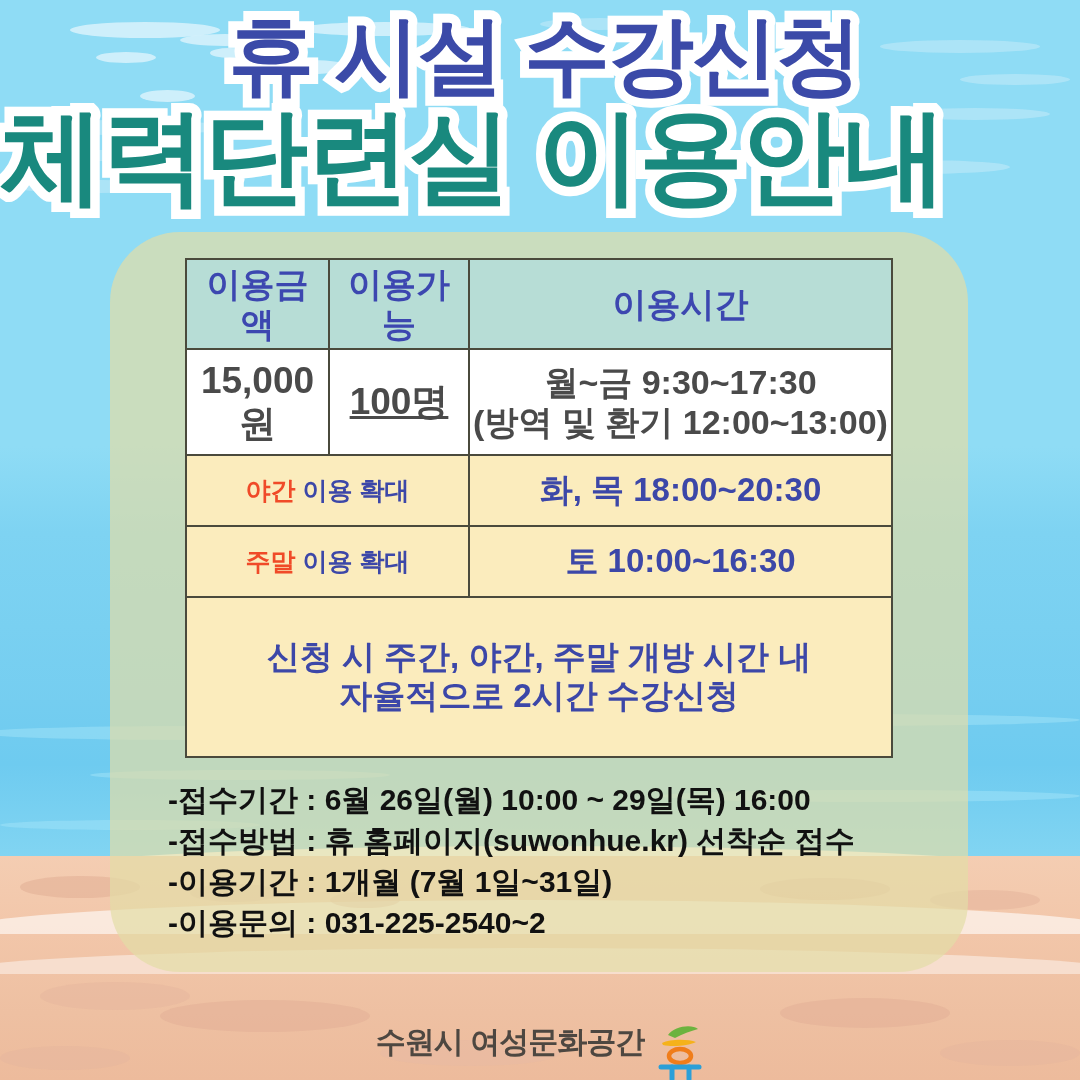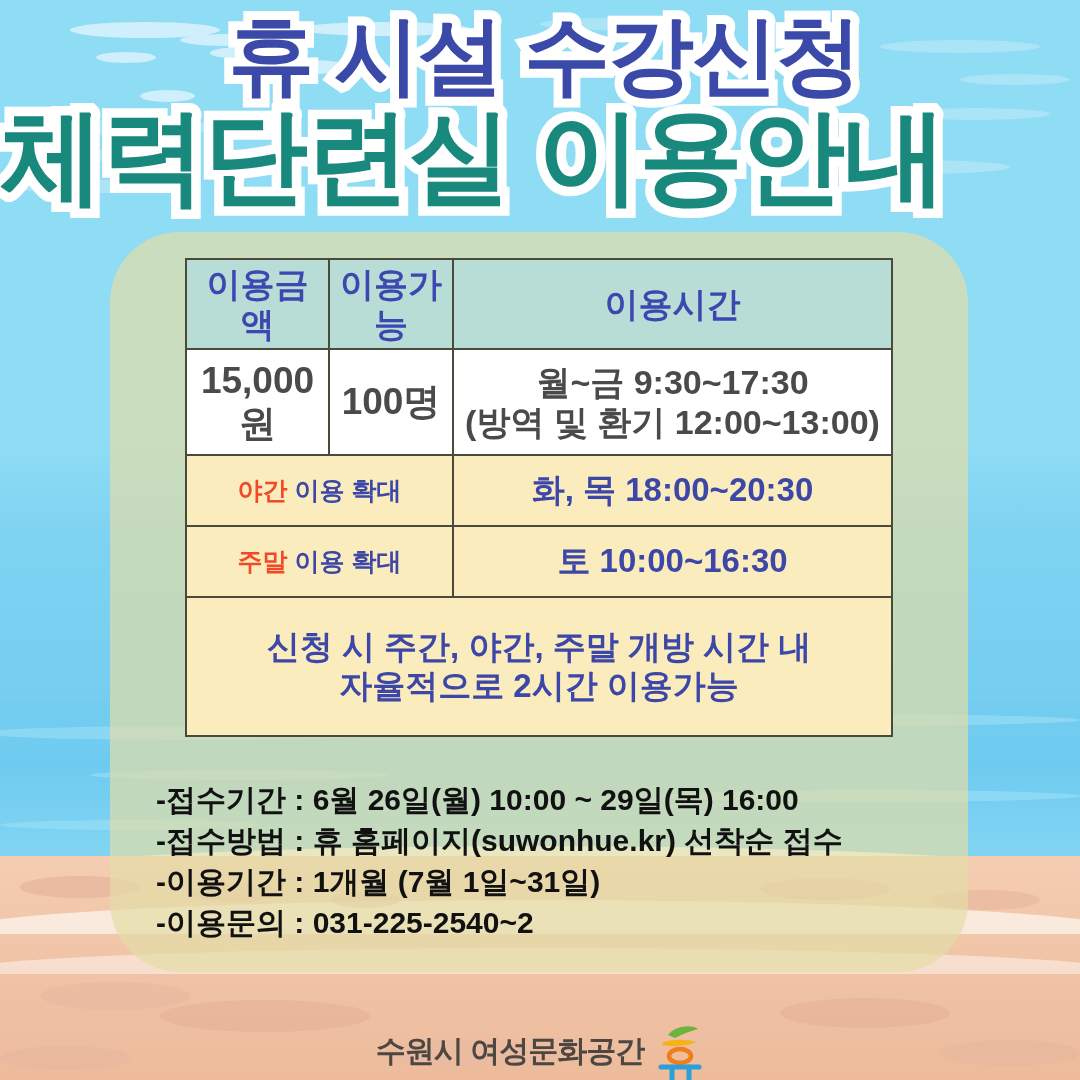--- a/index.html
+++ b/index.html
@@ -69,39 +69,39 @@
     border:2px solid #4a4a3c;
   }
   #info-table td {
     border:2px solid #4a4a3c; text-align:center; vertical-align:middle;
     font-weight:bold; line-height:1.18;
   }
   .th-cell { background:#b7ddd6; color:#3c47b0; font-size:34px; height:78px; padding:4px 6px; }
   .wc { background:#ffffff; color:#4a4a4a; }
   .yc { background:#fbecbd; color:#3c47a8; }
   .c-price { font-size:37px; width:143px; height:106px; }
-  .c-cap   { font-size:37px; width:124px; }
+  .c-cap   { font-size:37px; width:140px;text-decoration:underline; }
   .c-time  { font-size:34px;margin-top:16px; }
   .row-lbl { font-size:25px; height:71px; }
   .row-val { font-size:33px; }
-  .note-cell { font-size:33px; height:139px; color:#3c47a8; }
+  .note-cell { font-size:33px; height:160px; color:#3c47a8; }
   .accent-red { color:#f04a28; }
 
   
   #info-list {
-    position:absolute; left:156px; top:779px; z-index:6;
+    position:absolute; left:168px; top:779px; z-index:6;
     font-size:30px; font-weight:bold; color:#111111; line-height:1.37;
     white-space:nowrap;
   }
   .hl-blue { color:#3d7fe0; }
 
   
   #footer {
     position:absolute; left:0; top:1022px; width:1080px; z-index:6;
-    display:flex; align-items:center; justify-content:center; gap:14px;
+    display:flex; justify-content:center; gap:14px;
   }
   #footer-text { font-size:30px; font-weight:bold; color:#4d4741; letter-spacing:-1px; }
   #footer-logo { width:46px; height:58px; display:block; }
 </style>
 </head>
 <body>
 
 <div id="bg">
   <div class="sky"></div>
 
@@ -179,21 +179,21 @@
     </tr>
     <tr>
       <td class="yc row-lbl" colspan="2">
         <span class="accent-red">주말</span><span> 이용 확대</span>
       </td>
       <td class="yc row-val">토 10:00~16:30</td>
     </tr>
     <tr>
       <td class="yc note-cell" colspan="3">
         <div>신청 시 주간, 야간, 주말 개방 시간 내</div>
-        <div>자율적으로 2시간 이용가능</div>
+        <div>자율적으로 2시간 수강신청</div>
       </td>
     </tr>
   </tbody>
 </table>
 
 <div id="info-list">
   <div>-접수기간 : 6월 26일(월) 10:00 ~ 29일(목) 16:00</div>
   <div>-접수방법 : 휴 홈페이지(suwonhue.kr) 선착순 접수</div>
   <div>-이용기간 : 1개월 (7월 1일~31일)</div>
   <div>-이용문의 : 031-225-2540~2</div>

